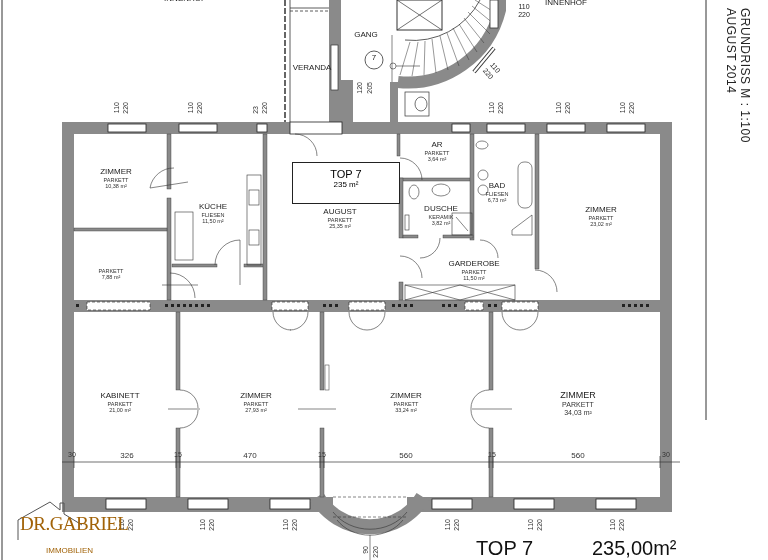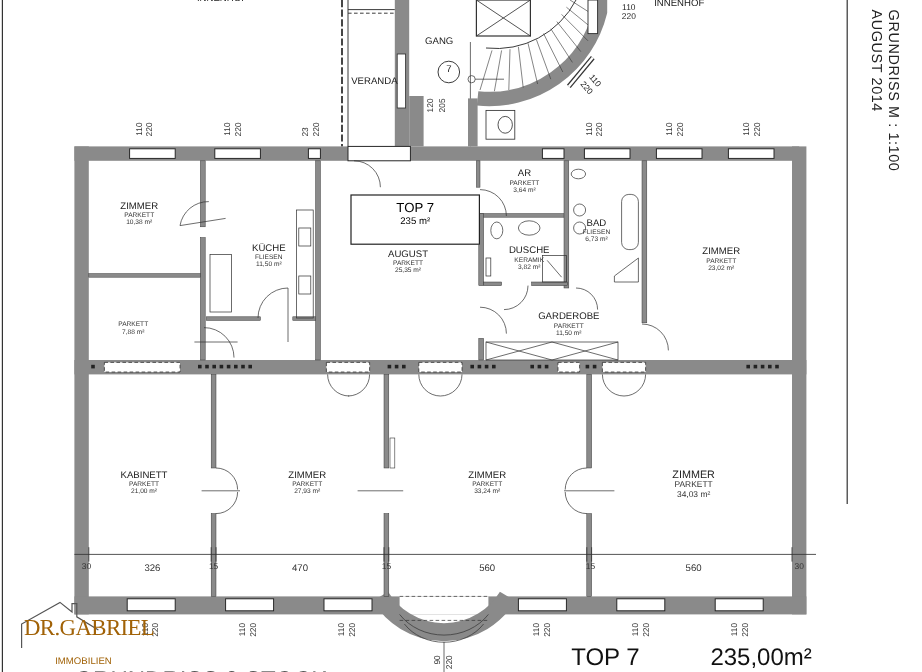--- a/index.html
+++ b/index.html
@@ -4,21 +4,21 @@
 <style>
   html, body { margin:0; padding:0; background:#fff; }
   body { width:768px; height:560px; overflow:hidden; position:relative; font-family:"Liberation Sans", sans-serif; }
   svg { position:absolute; left:0; top:0; }
   .lbl { position:absolute; color:#222; text-align:center; white-space:nowrap; transform:translateX(-50%); line-height:1.1; }
   .room { font-size:8px; }
   .sub { font-size:5.5px; color:#333; }
   .area { font-size:5.5px; color:#333; }
   .big .room { font-size:9px; }
   .big .sub, .big .area { font-size:7px; }
-  .dim { position:absolute; font-size:8px; color:#333; transform:translateX(-50%);margin-top:18px; }
+  .dim { position:absolute; font-size:8px; color:#333; transform:translateX(-50%); }
   .win { position:absolute; font-size:7px; color:#333; writing-mode:vertical-rl; transform:rotate(180deg); line-height:1; }
   .side { position:absolute; writing-mode:vertical-rl; font-size:12px; color:#222; letter-spacing:0.5px; }
   .title-bottom { position:absolute; font-size:20px; color:#111; }
   .logo { position:absolute; font-family:"Liberation Serif", serif; color:#a16207; }
   .top7box { position:absolute; left:292px; top:162px; width:106px; height:40px; border:1px solid #222; background:#fff; text-align:center; }
 </style>
 </head>
 <body>
 
 <svg width="768" height="560" viewBox="0 0 768 560" xmlns="http://www.w3.org/2000/svg">
@@ -285,21 +285,21 @@
 <div class="win" style="left:609px; top:519px;">110</div>
 <div class="win" style="left:618px; top:519px;">220</div>
 <div class="win" style="left:362px; top:546px;">90</div>
 <div class="win" style="left:372px; top:546px;">220</div>
 
 <div class="lbl" style="left:116px; top:168px;">
   <div class="room">ZIMMER</div>
     <div class="sub">PARKETT</div>
     <div class="area">10,38 m²</div>
 </div>
-<div class="lbl" style="left:224px; top:203px;">
+<div class="lbl" style="left:213px; top:203px;">
   <div class="room">KÜCHE</div>
     <div class="sub">FLIESEN</div>
     <div class="area">11,50 m²</div>
 </div>
 <div class="lbl" style="left:111px; top:268px;">
   <div class="sub">PARKETT</div>
     <div class="area">7,88 m²</div>
 </div>
 
 <div class="top7box">

